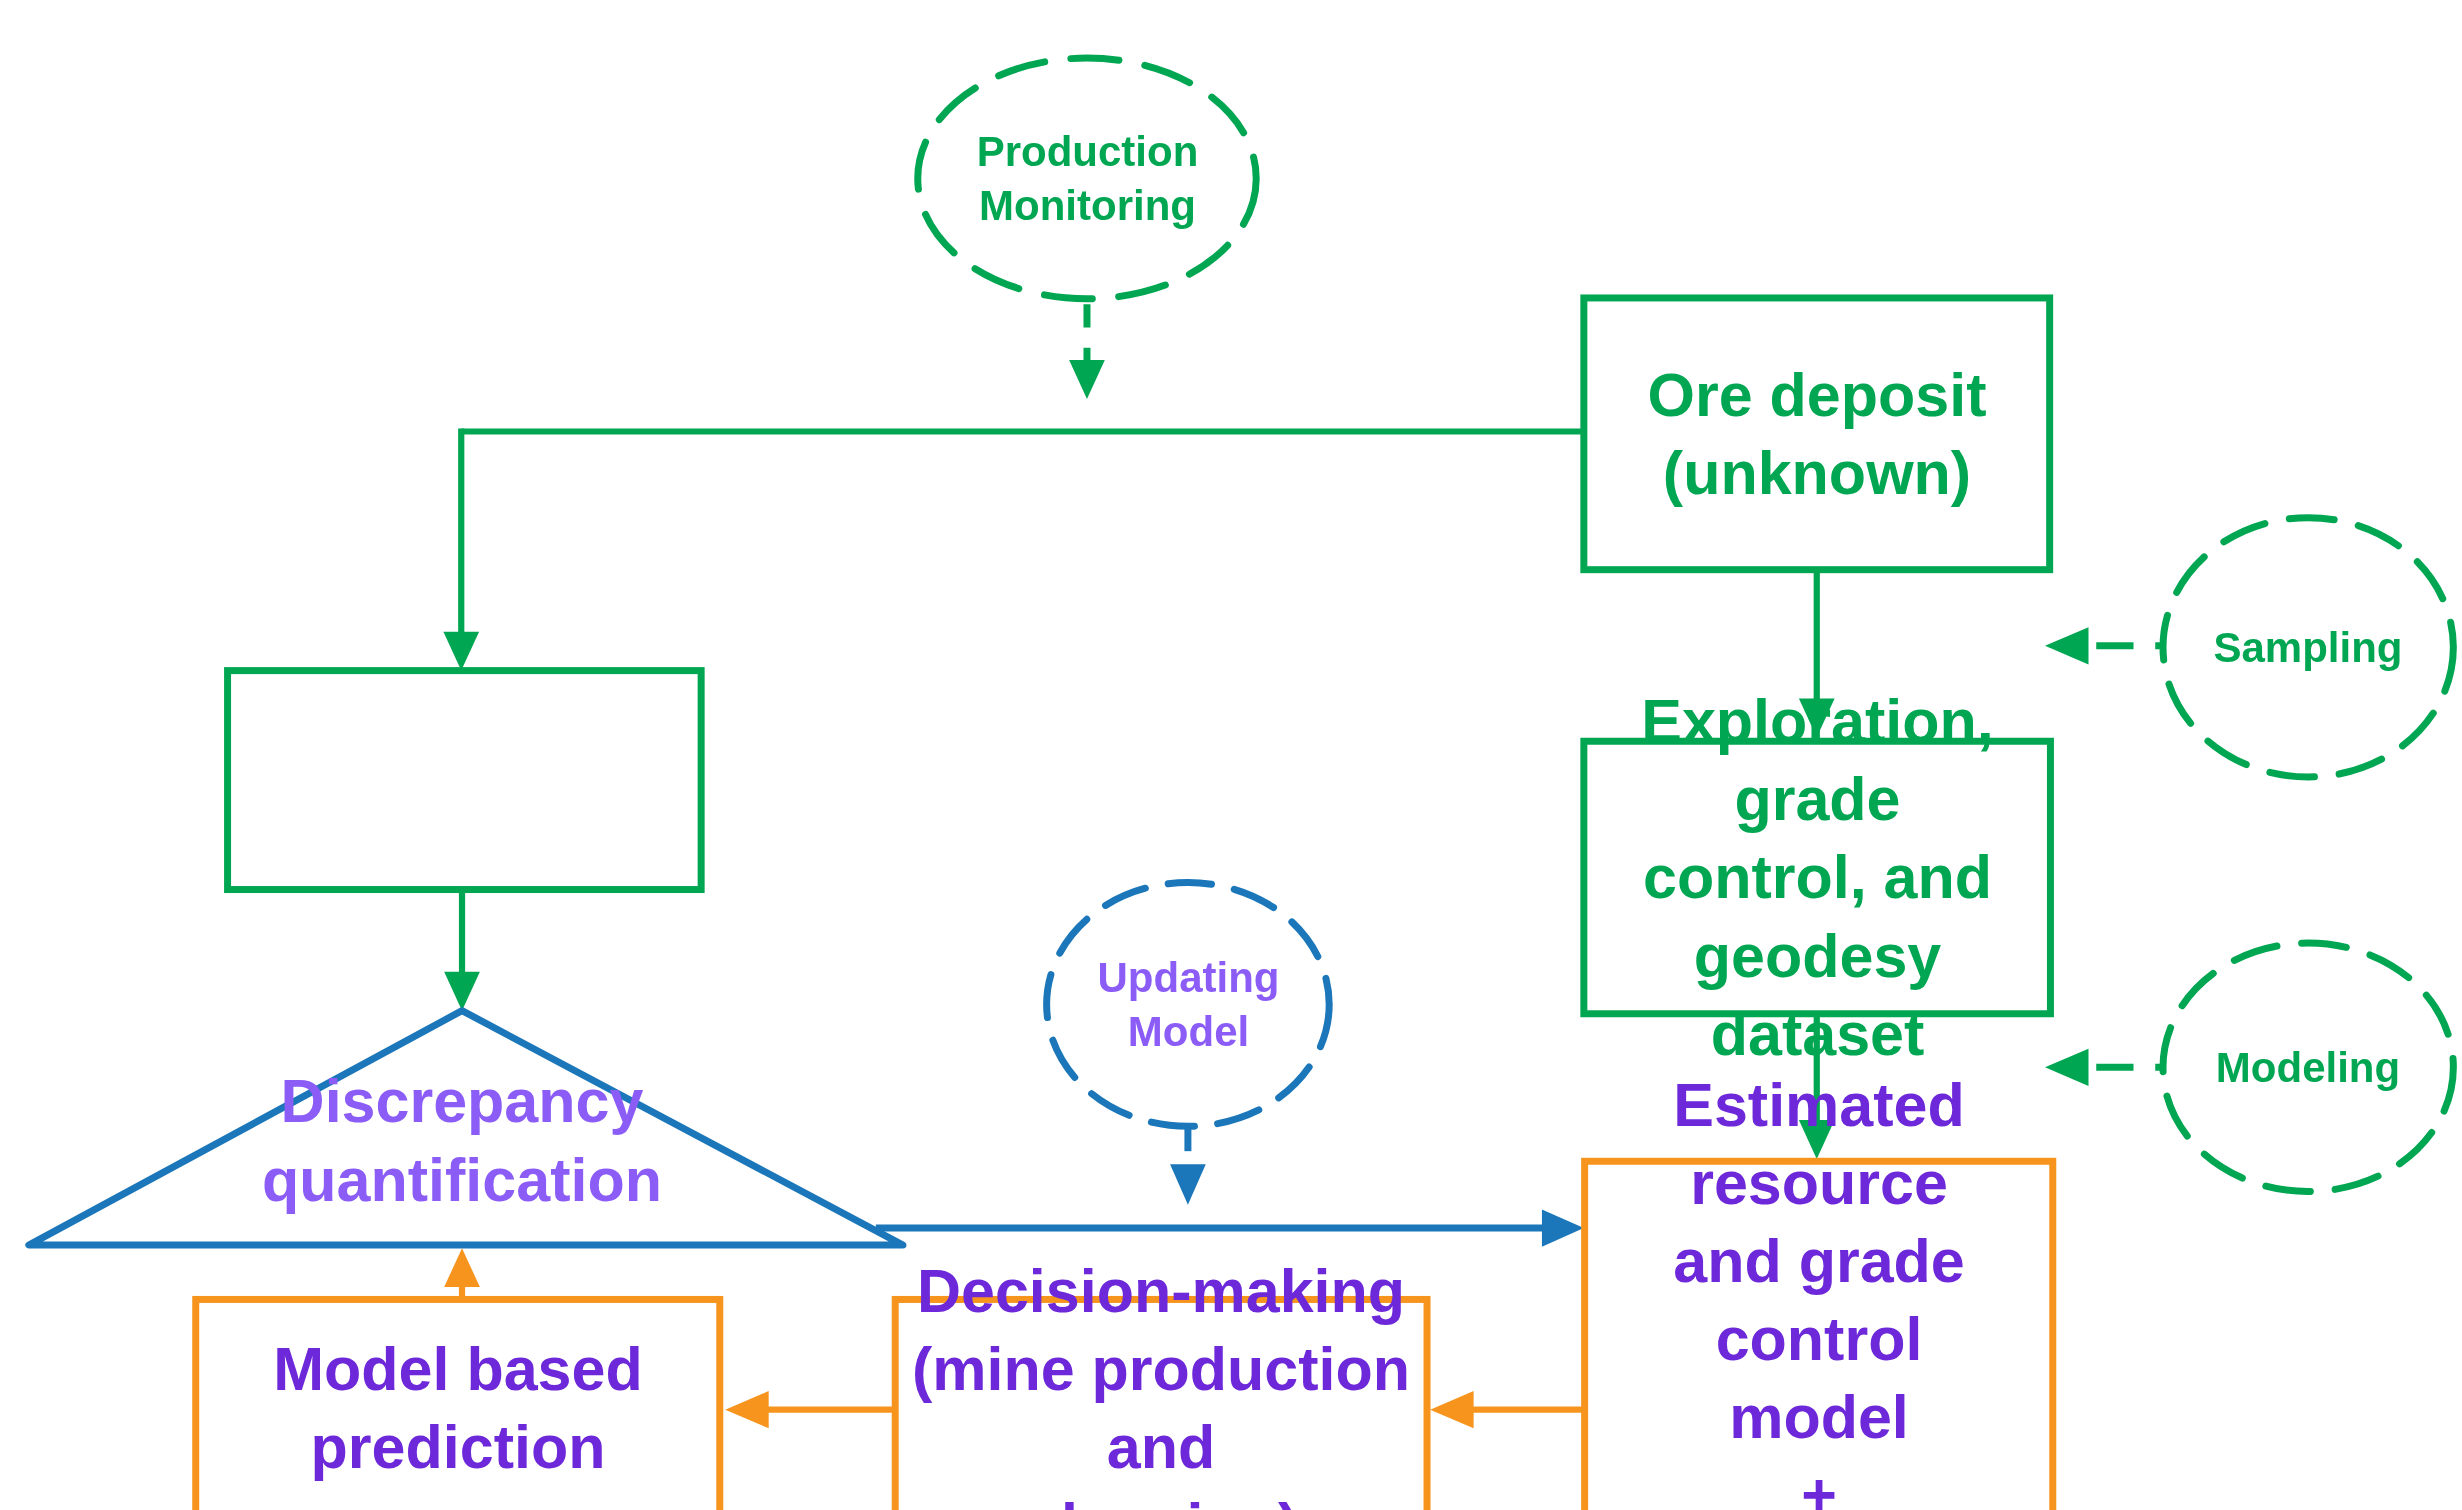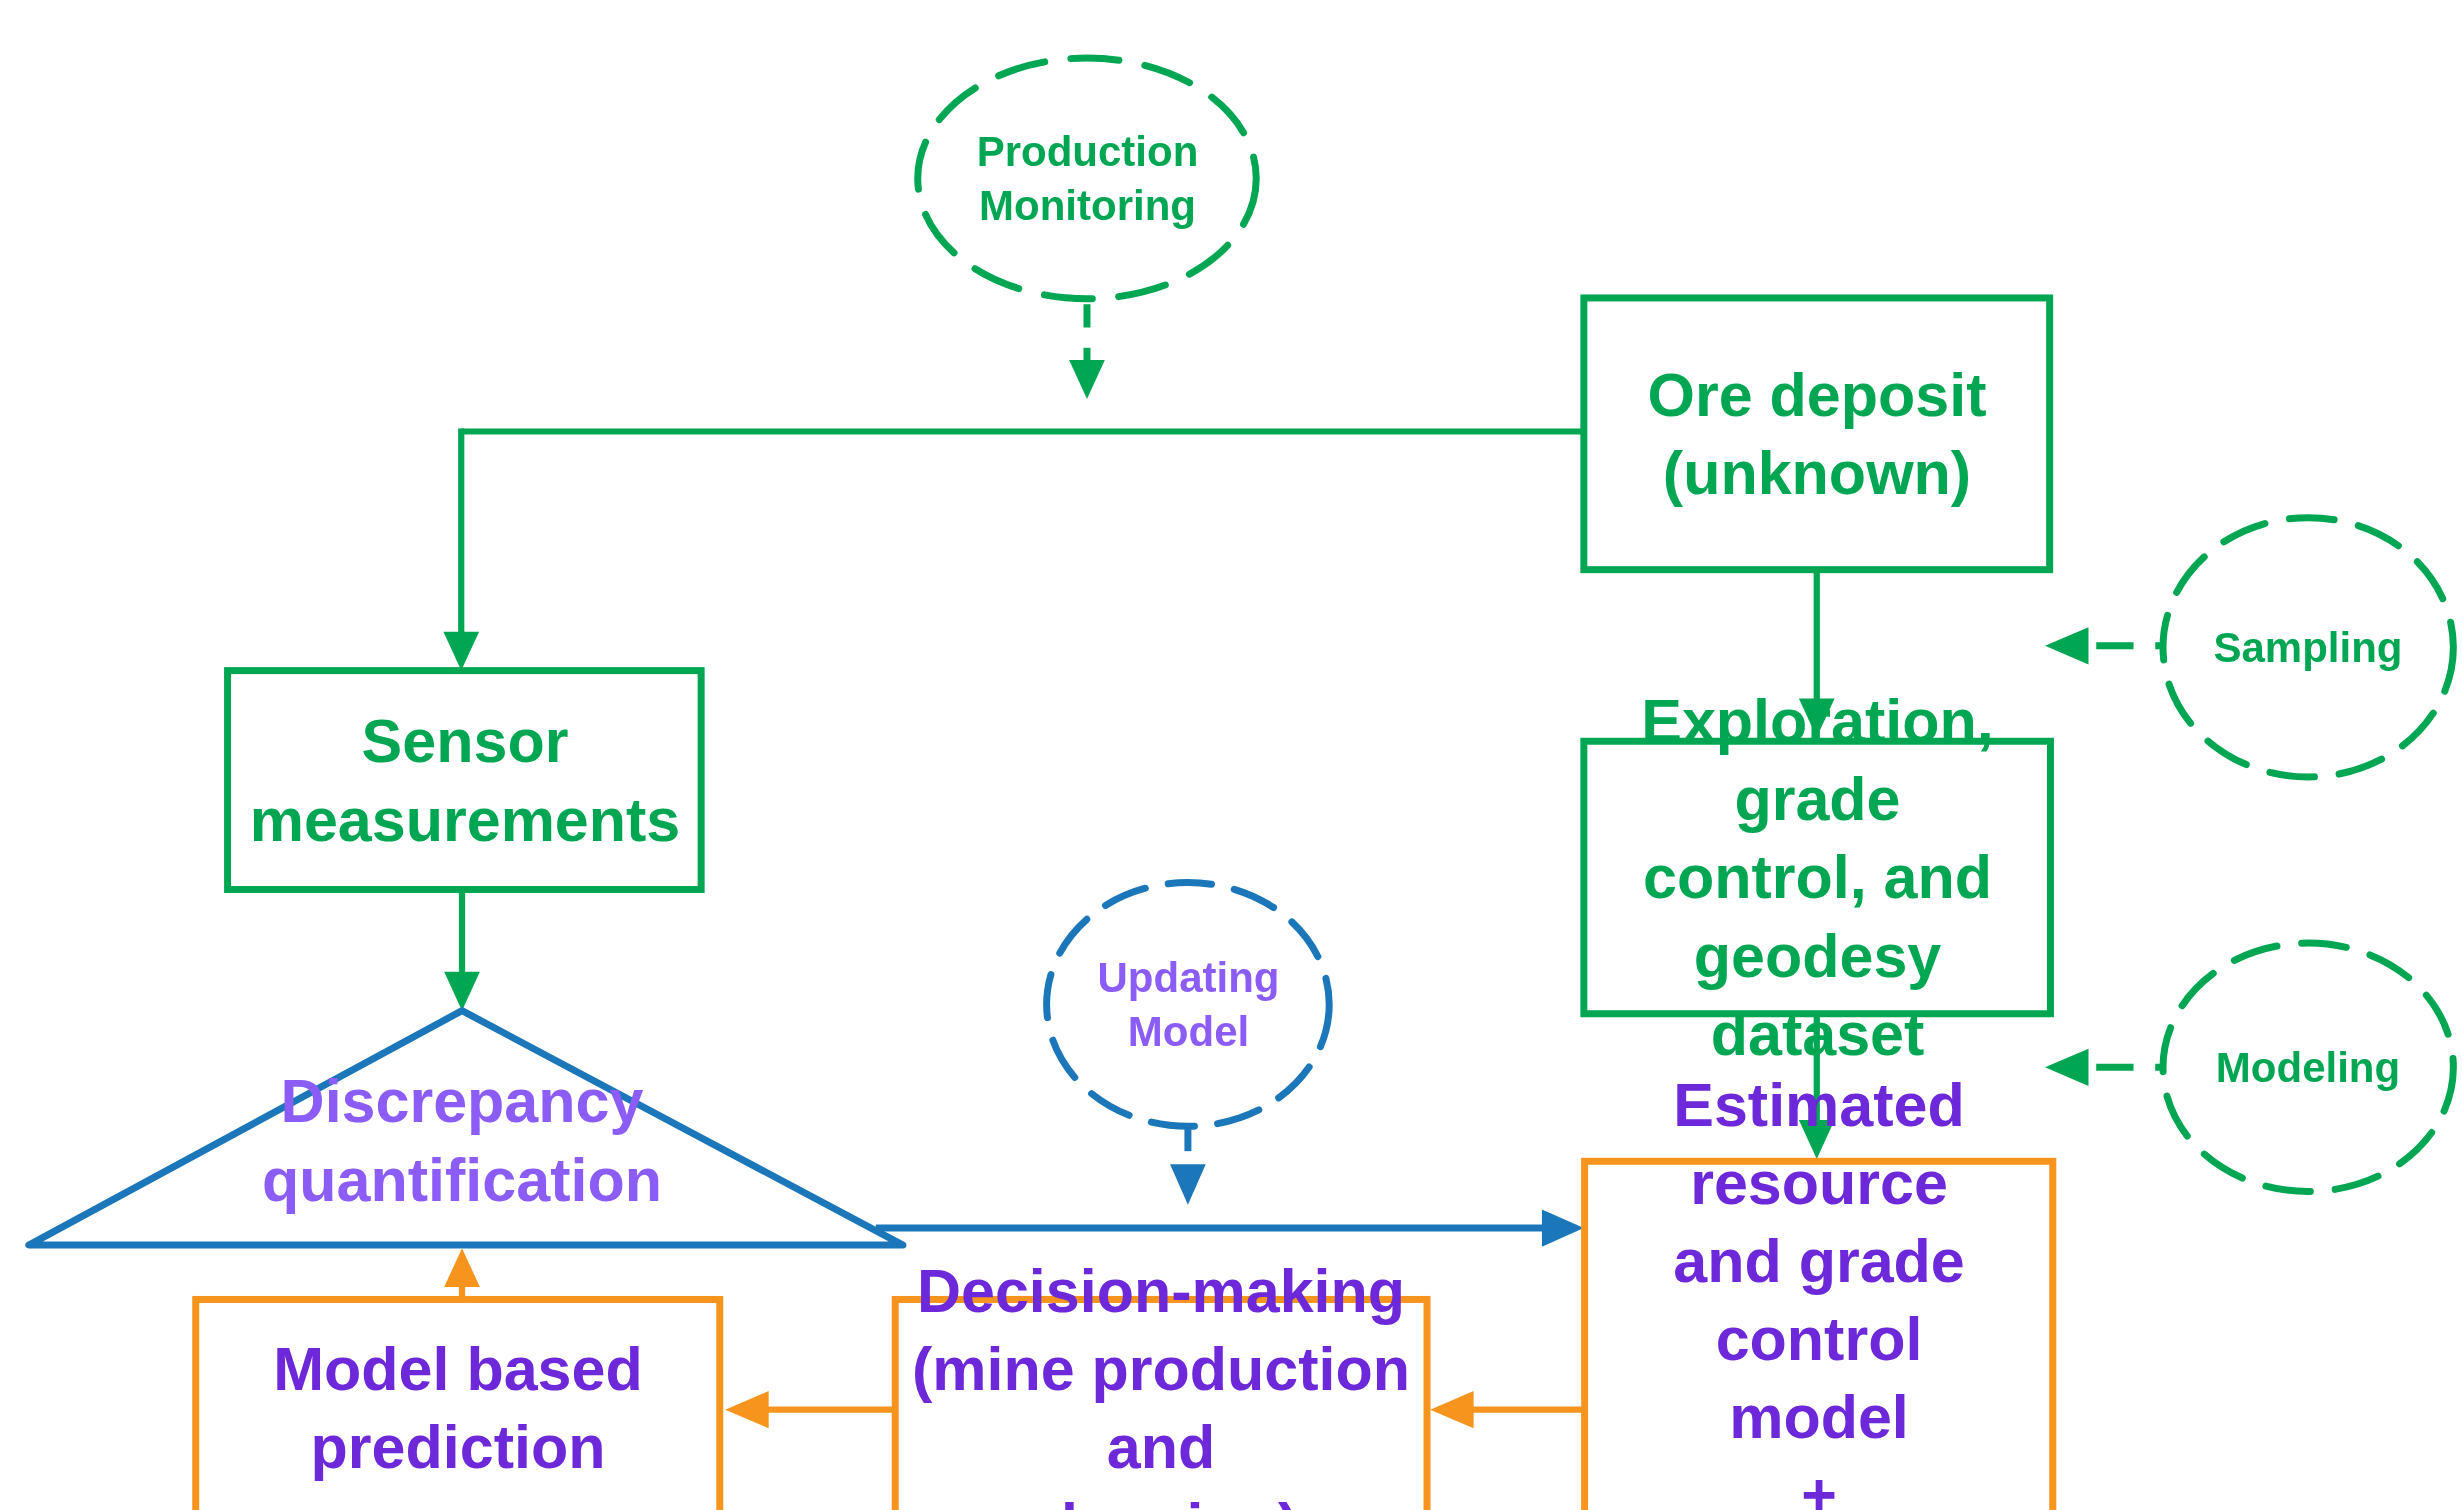--- a/index.html
+++ b/index.html
@@ -106,22 +106,20 @@
   </svg>
 
   <div class="lbl green fs-ell" style="left:918px; top:59px;  width:339px; height:171px;">Production
 Monitoring</div>
 
   <div class="lbl green fs-box" style="left:1584px; top:264px; width:466px; height:272px;">Ore deposit
 (unknown)</div>
 
   <div class="lbl green fs-ell" style="left:2163px; top:544px; width:290px; height:140px;">Sampling</div>
 
-  <div class="lbl green fs-box" style="left:228px; top:637px; width:474px; height:219px;">Sensor
-measurements</div>
 
   <div class="lbl green fs-box" style="left:1584px; top:707px; width:467px; height:273px;">Exploration, grade
 control, and
 geodesy dataset</div>
 
   <div class="lbl green fs-ell" style="left:2163px; top:964px; width:290px; height:140px;">Modeling</div>
 
   <div class="lbl blue fs-box" style="left:190px; top:1017px; width:544px; height:179px;">Discrepancy
 quantification</div>
 

